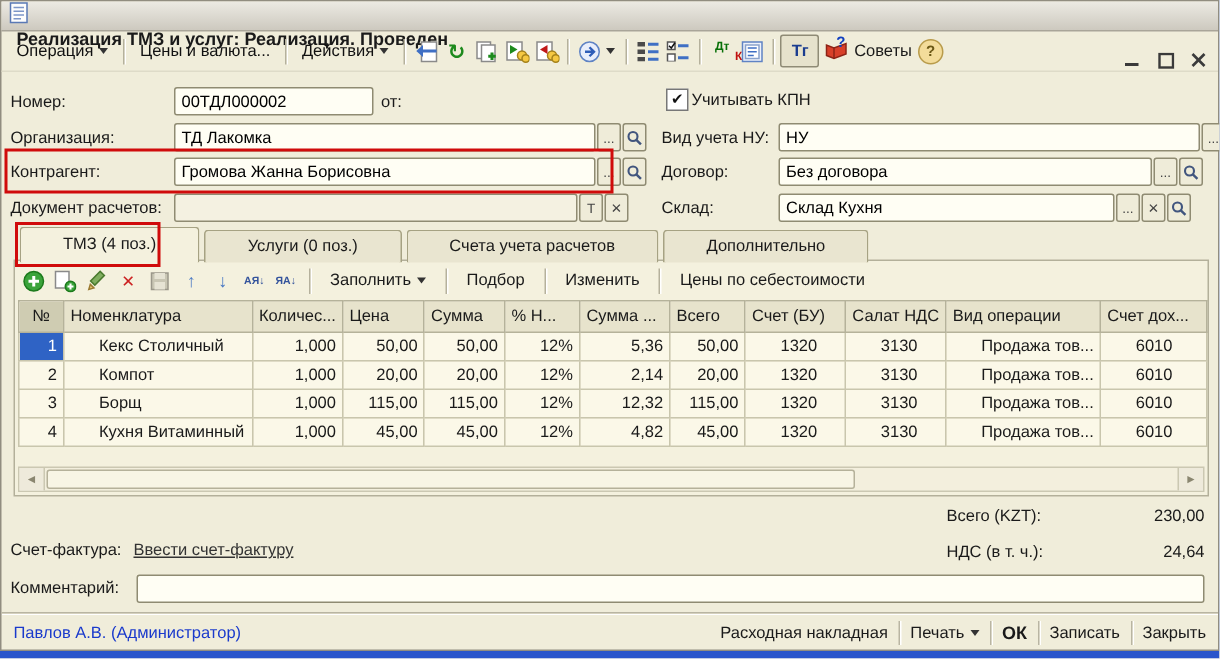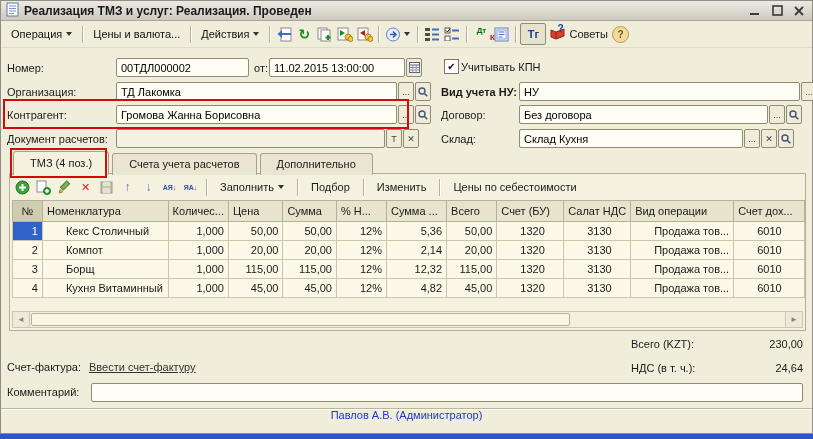--- a/index.html
+++ b/index.html
@@ -1,21 +1,21 @@
 <!DOCTYPE html>
 <html><head>
 <meta charset="utf-8">
 <style>
   html,body{margin:0;padding:0;}
   body{font-family:"Liberation Sans","DejaVu Sans",sans-serif;font-size:11px;color:#1a1a1a;}
   .screen{position:relative;width:813px;height:439px;background:#2a55cb;overflow:hidden;}
   .window{position:absolute;left:0;top:0;width:813px;height:434px;background:#f0edda;border:1px solid #918d80;box-sizing:border-box;}
 
   
-  .titlebar{position:absolute;left:0;top:0;right:0;height:20px;background:linear-gradient(#eceae3,#cdc9bf);border-bottom:1px solid #a9a599;display:flex;align-items:center;padding:0 5px;box-sizing:border-box;}
+  .titlebar{position:absolute;left:0;top:0;right:0;height:20px;background:linear-gradient(#eceae3,#cdc9bf);border-bottom:1px solid #a9a599;display:flex;align-items:flex-start;padding:0 5px;box-sizing:border-box;flex-direction:column;}
   .titlebar .title{font-weight:bold;font-size:12px;margin-left:5px;}
   .wbtns{margin-left:auto;display:flex;gap:6px;align-items:center;}
   .wbtn{width:16px;height:14px;display:flex;align-items:center;justify-content:center;cursor:default;}
 
   
   .toolbar{position:absolute;left:0;top:20px;right:0;height:27px;display:flex;align-items:center;padding:0 4px;box-sizing:border-box;border-bottom:1px solid #dedbc8;}
   .tbtn{display:flex;align-items:center;gap:4px;padding:3px 6px;background:none;border:none;font:inherit;color:#111;}
   .sep{width:1px;height:17px;background:#b5b19c;box-shadow:1px 0 0 #fff;margin:0 4px;}
   .dd{width:0;height:0;border-left:3px solid transparent;border-right:3px solid transparent;border-top:4px solid #333;display:inline-block;}
   .ic{width:20px;height:18px;display:flex;align-items:center;justify-content:center;flex:0 0 auto;}
@@ -34,21 +34,21 @@
   .fwrap input{flex:1;min-width:0;height:19px;box-sizing:border-box;border:1px solid #8f8b72;border-radius:2px;background:#fffef4;font:inherit;padding:0 4px;}
   .fwrap input.dis{background:#f4f1e1;}
   .fbtn{width:16px;height:19px;box-sizing:border-box;border:1px solid #8f8b72;border-radius:2px;background:#efecd9;display:flex;align-items:center;justify-content:center;font-size:9px;color:#444;padding:0;}
   .cbbox{position:absolute;width:13px;height:13px;background:#fff;border:1px solid #777;display:flex;align-items:center;justify-content:center;font-size:10px;color:#111;}
 
   
   .ann{position:absolute;border:2px solid #d00b0b;pointer-events:none;z-index:6;}
 
   
   .tabs{position:absolute;left:12px;top:150px;display:flex;align-items:flex-end;z-index:3;}
-  .tab{height:21px;line-height:21px;padding:0 16px;background:#e9e5d0;border:1px solid #a6a283;border-bottom:none;border-radius:3px 3px 0 0;margin-right:3px;}
+  .tab{height:21px;line-height:21px;padding:0 28px;background:#e9e5d0;border:1px solid #a6a283;border-bottom:none;border-radius:3px 3px 0 0;margin-right:3px;}
   .tab.active{background:#f4f1de;height:23px;line-height:23px;}
 
   
   .panel{position:absolute;left:8px;top:172px;width:797px;height:158px;background:#f4f1de;border:1px solid #b3b09a;box-sizing:border-box;display:flex;flex-direction:column;}
   .gtb{display:flex;align-items:center;gap:2px;padding:2px 3px;height:22px;flex:0 0 auto;}
   .gic{width:19px;height:17px;display:flex;align-items:center;justify-content:center;}
   .gtxt{padding:1px 7px;display:flex;align-items:center;gap:4px;white-space:nowrap;}
   .red{color:#cc2222;font-weight:bold;}
   .blue-ar{color:#4a79c4;font-weight:bold;font-size:12px;}
   .sort{font-size:7px;color:#33539c;font-weight:bold;letter-spacing:0;}
@@ -66,21 +66,21 @@
   .sb-btn.rt{border-right:none;border-left:1px solid #cbc8b2;}
   .sb-thumb{width:68%;background:#f8f5e5;border:1px solid #b5b19a;border-radius:2px;margin:1px;}
 
   
   .totrow{position:absolute;left:630px;width:172px;display:flex;justify-content:space-between;}
   .link{text-decoration:underline;}
   .userlink{color:#1a3acc;}
   .cmt{position:absolute;left:90px;top:382px;width:712px;height:19px;box-sizing:border-box;border:1px solid #8f8b72;border-radius:2px;background:#fffef4;font:inherit;padding:0 4px;}
 
   
-  .statusbar{position:absolute;left:0;top:407px;right:0;height:26px;border-top:1px solid #b9b5a2;box-shadow:0 1px 0 #fff inset;display:flex;align-items:center;padding:0 8px;box-sizing:border-box;flex-direction:column;}
+  .statusbar{position:absolute;left:0;top:407px;right:0;height:26px;border-top:1px solid #b9b5a2;box-shadow:0 1px 0 #fff inset;display:flex;align-items:center;padding:0 8px;box-sizing:border-box;}
   .sb-right{margin-left:auto;display:flex;align-items:center;}
   .sb-sep{width:1px;height:16px;background:#b9b5a2;box-shadow:1px 0 0 #fff;margin:0 7px;}
   .sb-item{white-space:nowrap;display:flex;align-items:center;gap:4px;}
   .sb-ok{font-weight:bold;font-size:12px;}
 </style>
 </head>
 <body>
 
 <div class="screen">
  <div class="window">
@@ -214,33 +214,20 @@
       <span>Советы</span>
     </span>
     <span class="helpc">?</span>
   </div>
 
   <span class="lbl" style="left:6px;top:61px;">Номер:</span>
   <div class="fwrap" style="left:115px;top:57px;width:133px;">
     <input value="00ТДЛ000002" style="">
   </div>
   <span class="lbl" style="left:253px;top:61px;">от:</span>
-  <div class="fwrap" style="left:268px;top:57px;width:153px;">
-    <input value="11.02.2015 13:00:00" style="">
-    <button class="fbtn">
-          <svg width="11" height="11">
-            <rect x="0.5" y="0.5" width="10" height="10" fill="#fff" stroke="#55627f"></rect>
-            <line x1="0.5" y1="3" x2="10.5" y2="3" stroke="#55627f"></line>
-            <line x1="3.8" y1="3" x2="3.8" y2="10.5" stroke="#8a93a8"></line>
-            <line x1="7.1" y1="3" x2="7.1" y2="10.5" stroke="#8a93a8"></line>
-            <line x1="0.5" y1="5.5" x2="10.5" y2="5.5" stroke="#8a93a8"></line>
-            <line x1="0.5" y1="8" x2="10.5" y2="8" stroke="#8a93a8"></line>
-          </svg>
-        </button>
-  </div>
 
   <span class="lbl" style="left:6px;top:85px;">Организация:</span>
   <div class="fwrap" style="left:115px;top:81px;width:315px;">
     <input value="ТД Лакомка" style="">
     <button class="fbtn">...</button>
     <button class="fbtn">
           <svg width="10" height="10">
             <circle cx="4" cy="4" r="3" fill="none" stroke="#41557e" stroke-width="1.4"></circle>
             <line x1="6.2" y1="6.2" x2="9.3" y2="9.3" stroke="#41557e" stroke-width="1.6"></line>
           </svg>
@@ -262,21 +249,21 @@
   <span class="lbl" style="left:6px;top:132px;">Документ расчетов:</span>
   <div class="fwrap" style="left:115px;top:128px;width:303px;">
     <input class="dis" value="" style="">
     <button class="fbtn">Т</button>
     <button class="fbtn">✕</button>
   </div>
 
   <span class="cbbox" style="left:443px;top:58px;">✔</span>
   <span class="lbl" style="left:460px;top:60px;">Учитывать КПН</span>
 
-  <span class="lbl" style="left:440px;top:85px;font-weight:bold;">Вид учета НУ:</span>
+  <span class="lbl" style="left:440px;top:85px;">Вид учета НУ:</span>
   <div class="fwrap" style="left:518px;top:81px;width:332px;">
     <input value="НУ" style="">
     <button class="fbtn">...</button>
     <button class="fbtn">✕</button>
     <button class="fbtn">
           <svg width="10" height="10">
             <circle cx="4" cy="4" r="3" fill="none" stroke="#41557e" stroke-width="1.4"></circle>
             <line x1="6.2" y1="6.2" x2="9.3" y2="9.3" stroke="#41557e" stroke-width="1.6"></line>
           </svg>
         </button>
@@ -302,20 +289,21 @@
     <button class="fbtn">
           <svg width="10" height="10">
             <circle cx="4" cy="4" r="3" fill="none" stroke="#41557e" stroke-width="1.4"></circle>
             <line x1="6.2" y1="6.2" x2="9.3" y2="9.3" stroke="#41557e" stroke-width="1.6"></line>
           </svg>
         </button>
   </div>
 
   <div class="tabs">
     <span class="tab active">ТМЗ (4 поз.)</span>
+    <span class="tab">Услуги (0 поз.)</span>
     <span class="tab">Счета учета расчетов</span>
     <span class="tab">Дополнительно</span>
   </div>
 
   <div class="panel">
     <div class="gtb">
       <span class="gic">
             <svg width="15" height="15">
               <circle cx="7.5" cy="7.5" r="6.5" fill="#3aa33a" stroke="#1c7a1c"></circle>
               <line x1="7.5" y1="4" x2="7.5" y2="11" stroke="#fff" stroke-width="2"></line>
@@ -475,16 +463,30 @@
   <div class="totrow" style="top:361px;">
     <span>НДС (в т. ч.):</span>
     <span>24,64</span>
   </div>
 
   <span class="lbl" style="left:6px;top:385px;">Комментарий:</span>
   <input class="cmt" value="" style="">
 
   <div class="statusbar">
     <span class="sb-item userlink">Павлов А.В. (Администратор)</span>
+    <span class="sb-right">
+      <span class="sb-item">Расходная накладная</span>
+      <span class="sb-sep"></span>
+      <span class="sb-item">
+            <span>Печать</span>
+            <span class="dd"></span>
+          </span>
+      <span class="sb-sep"></span>
+      <span class="sb-item sb-ok">ОК</span>
+      <span class="sb-sep"></span>
+      <span class="sb-item">Записать</span>
+      <span class="sb-sep"></span>
+      <span class="sb-item">Закрыть</span>
+    </span>
   </div>
 
  </div>
 </div>
 
 </body></html>

